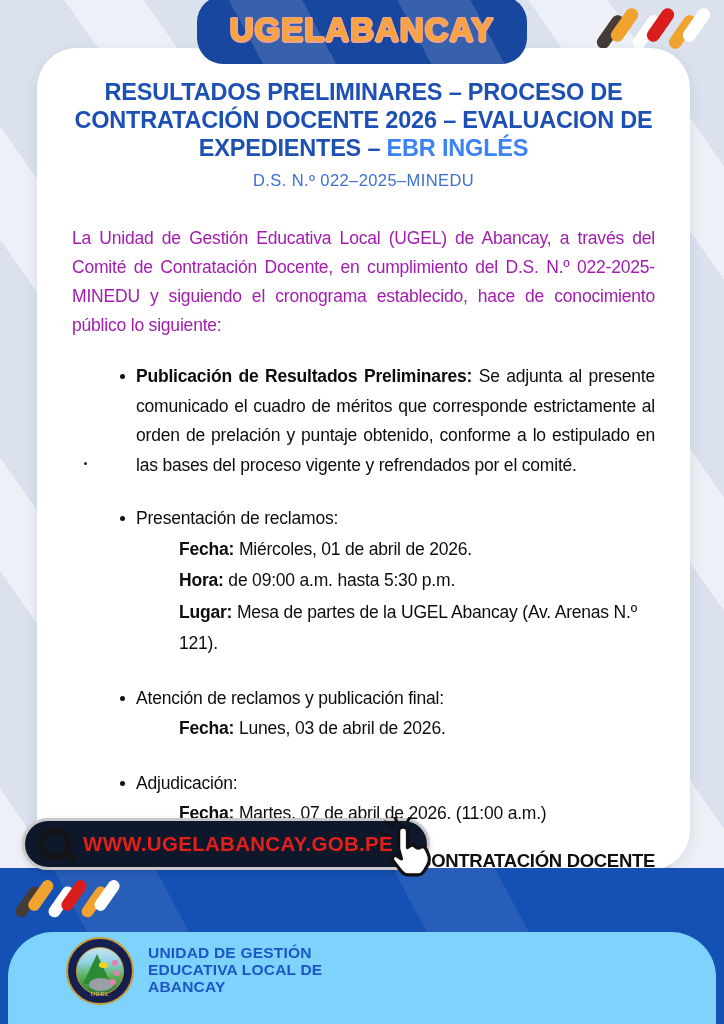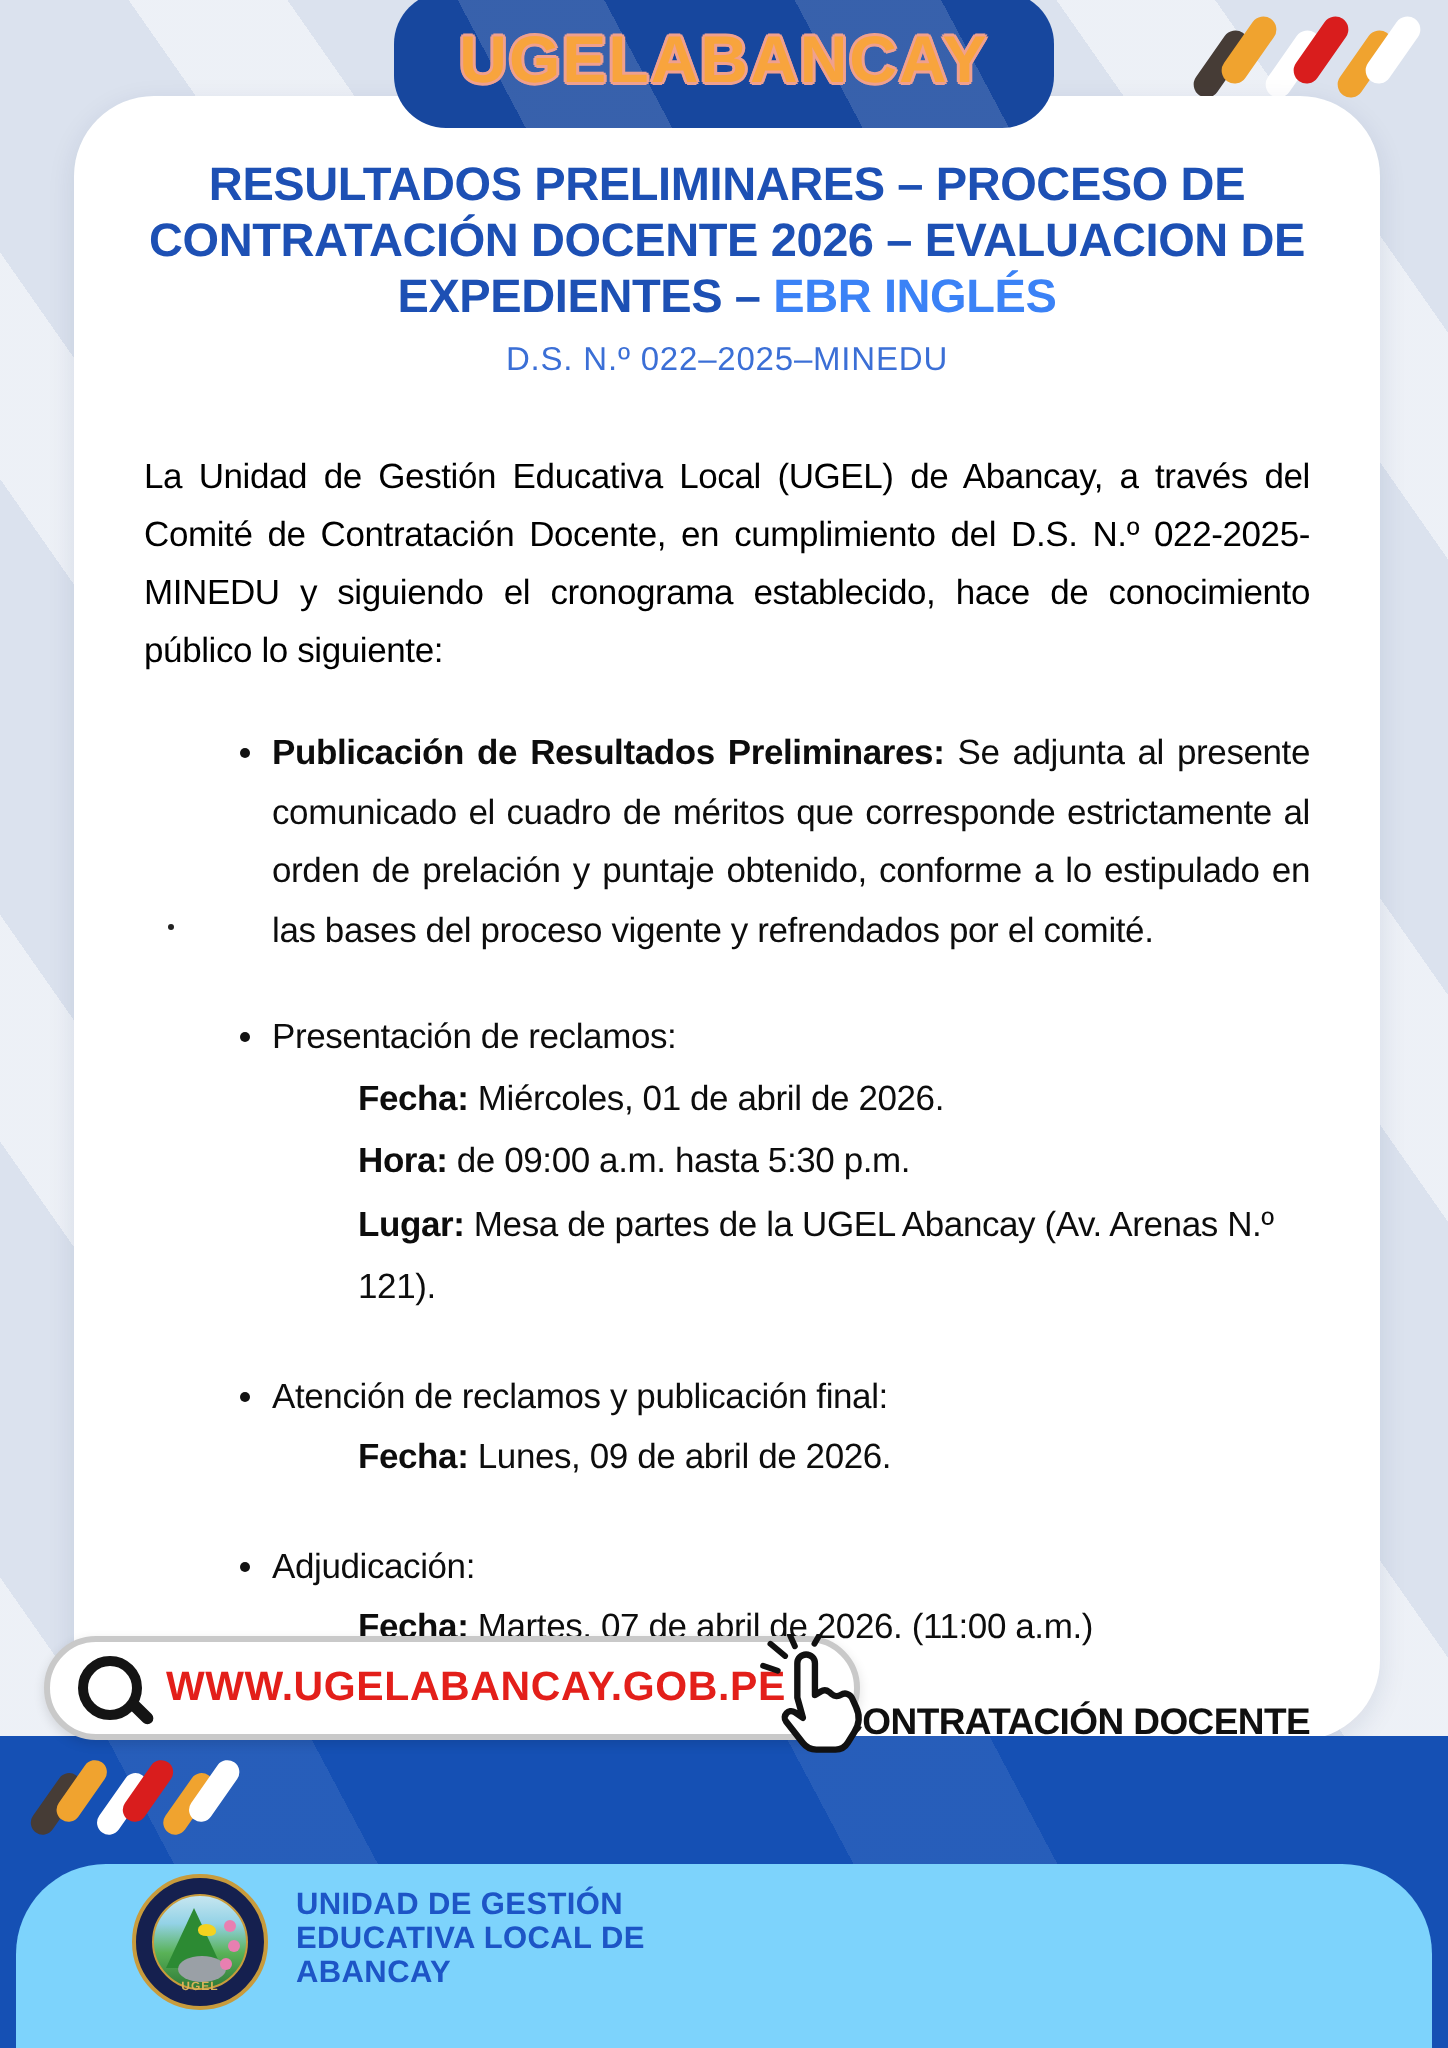--- a/index.html
+++ b/index.html
@@ -33,39 +33,39 @@
   .dashes-top{right:12px;top:6px;}
   .dashes-footer{left:22px;top:10px;transform:scale(.92);transform-origin:left top;}
 
   
   .title-block{padding-top:30px;text-align:center;color:#1d50b4;font-weight:800;
         font-size:23.5px;line-height:28px;letter-spacing:-0.2px;}
   .title-highlight{color:#3b82f6;}
   .subtitle{margin-top:4px;text-align:center;color:#3b6fd6;font-weight:400;font-size:16.5px;letter-spacing:.4px;}
 
   
-  .body-copy{margin:30px 35px 0 35px;color:#000000;font-size:17.5px;line-height:29px;
+  .body-copy{margin:30px 35px 0 35px;color:#a21caf;font-size:17.5px;line-height:29px;
         letter-spacing:-0.2px;text-align:justify;}
   .bullets{margin:0 35px 0 35px;}
   .bullet{position:relative;margin-left:46px;padding-left:18px;font-size:17.5px;line-height:29.5px;
         color:#0d0d0d;letter-spacing:-0.2px;}
   .bullet::before{content:"";position:absolute;left:2px;top:12px;width:5px;height:5px;border-radius:50%;background:#111;}
   .bullet.justify{text-align:justify;}
   .b1{margin-top:22px;}
   .b2{margin-top:24px;}
   .b3{margin-top:24px;}
   .b4{margin-top:24px;}
   .bold{font-weight:700;}
   .detail-line{margin-left:43px;font-size:17.5px;line-height:31.5px;color:#0d0d0d;letter-spacing:-0.2px;}
   .stray-dot{position:absolute;left:47px;top:414px;width:3px;height:3px;border-radius:50%;background:#222;}
   .signature{margin:20px 35px 0 0;text-align:right;font-size:18.5px;font-weight:600;color:#101010;
         letter-spacing:-0.3px;}
 
   
-  .web-pill{position:absolute;left:22px;top:818px;width:408px;height:52px;background:#ffffff;
+  .web-pill{position:absolute;left:22px;top:818px;width:408px;height:52px;background:#0f172a;
         border:3px solid #c9c9c9;border-radius:30px;box-sizing:border-box;display:flex;align-items:center;
         z-index:8;box-shadow:0 2px 6px rgba(0,0,0,.12);cursor:pointer;}
   .mag{position:relative;width:34px;height:36px;margin-left:14px;flex:0 0 auto;}
   .mag .lens{position:absolute;left:0;top:2px;width:22px;height:22px;border:5px solid #141414;border-radius:50%;}
   .mag .handle{position:absolute;left:24px;top:27px;width:15px;height:6px;background:#141414;border-radius:3px;
         transform:rotate(45deg);}
   .web-url{margin-left:10px;font-size:20.5px;font-weight:800;color:#e31f1a;letter-spacing:.3px;white-space:nowrap;}
   .hand{position:absolute;right:-10px;top:-4px;width:62px;height:66px;}
 
   
@@ -129,21 +129,21 @@
 
       <div class="bullet b2">
         <div>Presentación de reclamos:</div>
         <div class="detail-line"><span class="bold">Fecha:</span><span> Miércoles, 01 de abril de 2026.</span></div>
         <div class="detail-line"><span class="bold">Hora:</span><span> de 09:00 a.m. hasta 5:30 p.m.</span></div>
         <div class="detail-line"><span class="bold">Lugar:</span><span> Mesa de partes de la UGEL Abancay (Av. Arenas N.º 121).</span></div>
       </div>
 
       <div class="bullet b3">
         <div>Atención de reclamos y publicación final:</div>
-        <div class="detail-line"><span class="bold">Fecha:</span><span> Lunes, 09 de abril de 2026.</span></div>
+        <div class="detail-line"><span class="bold">Fecha:</span><span> Lunes, 03 de abril de 2026.</span></div>
       </div>
 
       <div class="bullet b4">
         <div>Adjudicación:</div>
         <div class="detail-line"><span class="bold">Fecha:</span><span> Martes, 07 de abril de 2026. (11:00 a.m.)</span></div>
       </div>
 
     </div>
 
     <div class="signature">EL COMITÉ DE CONTRATACIÓN DOCENTE</div>

